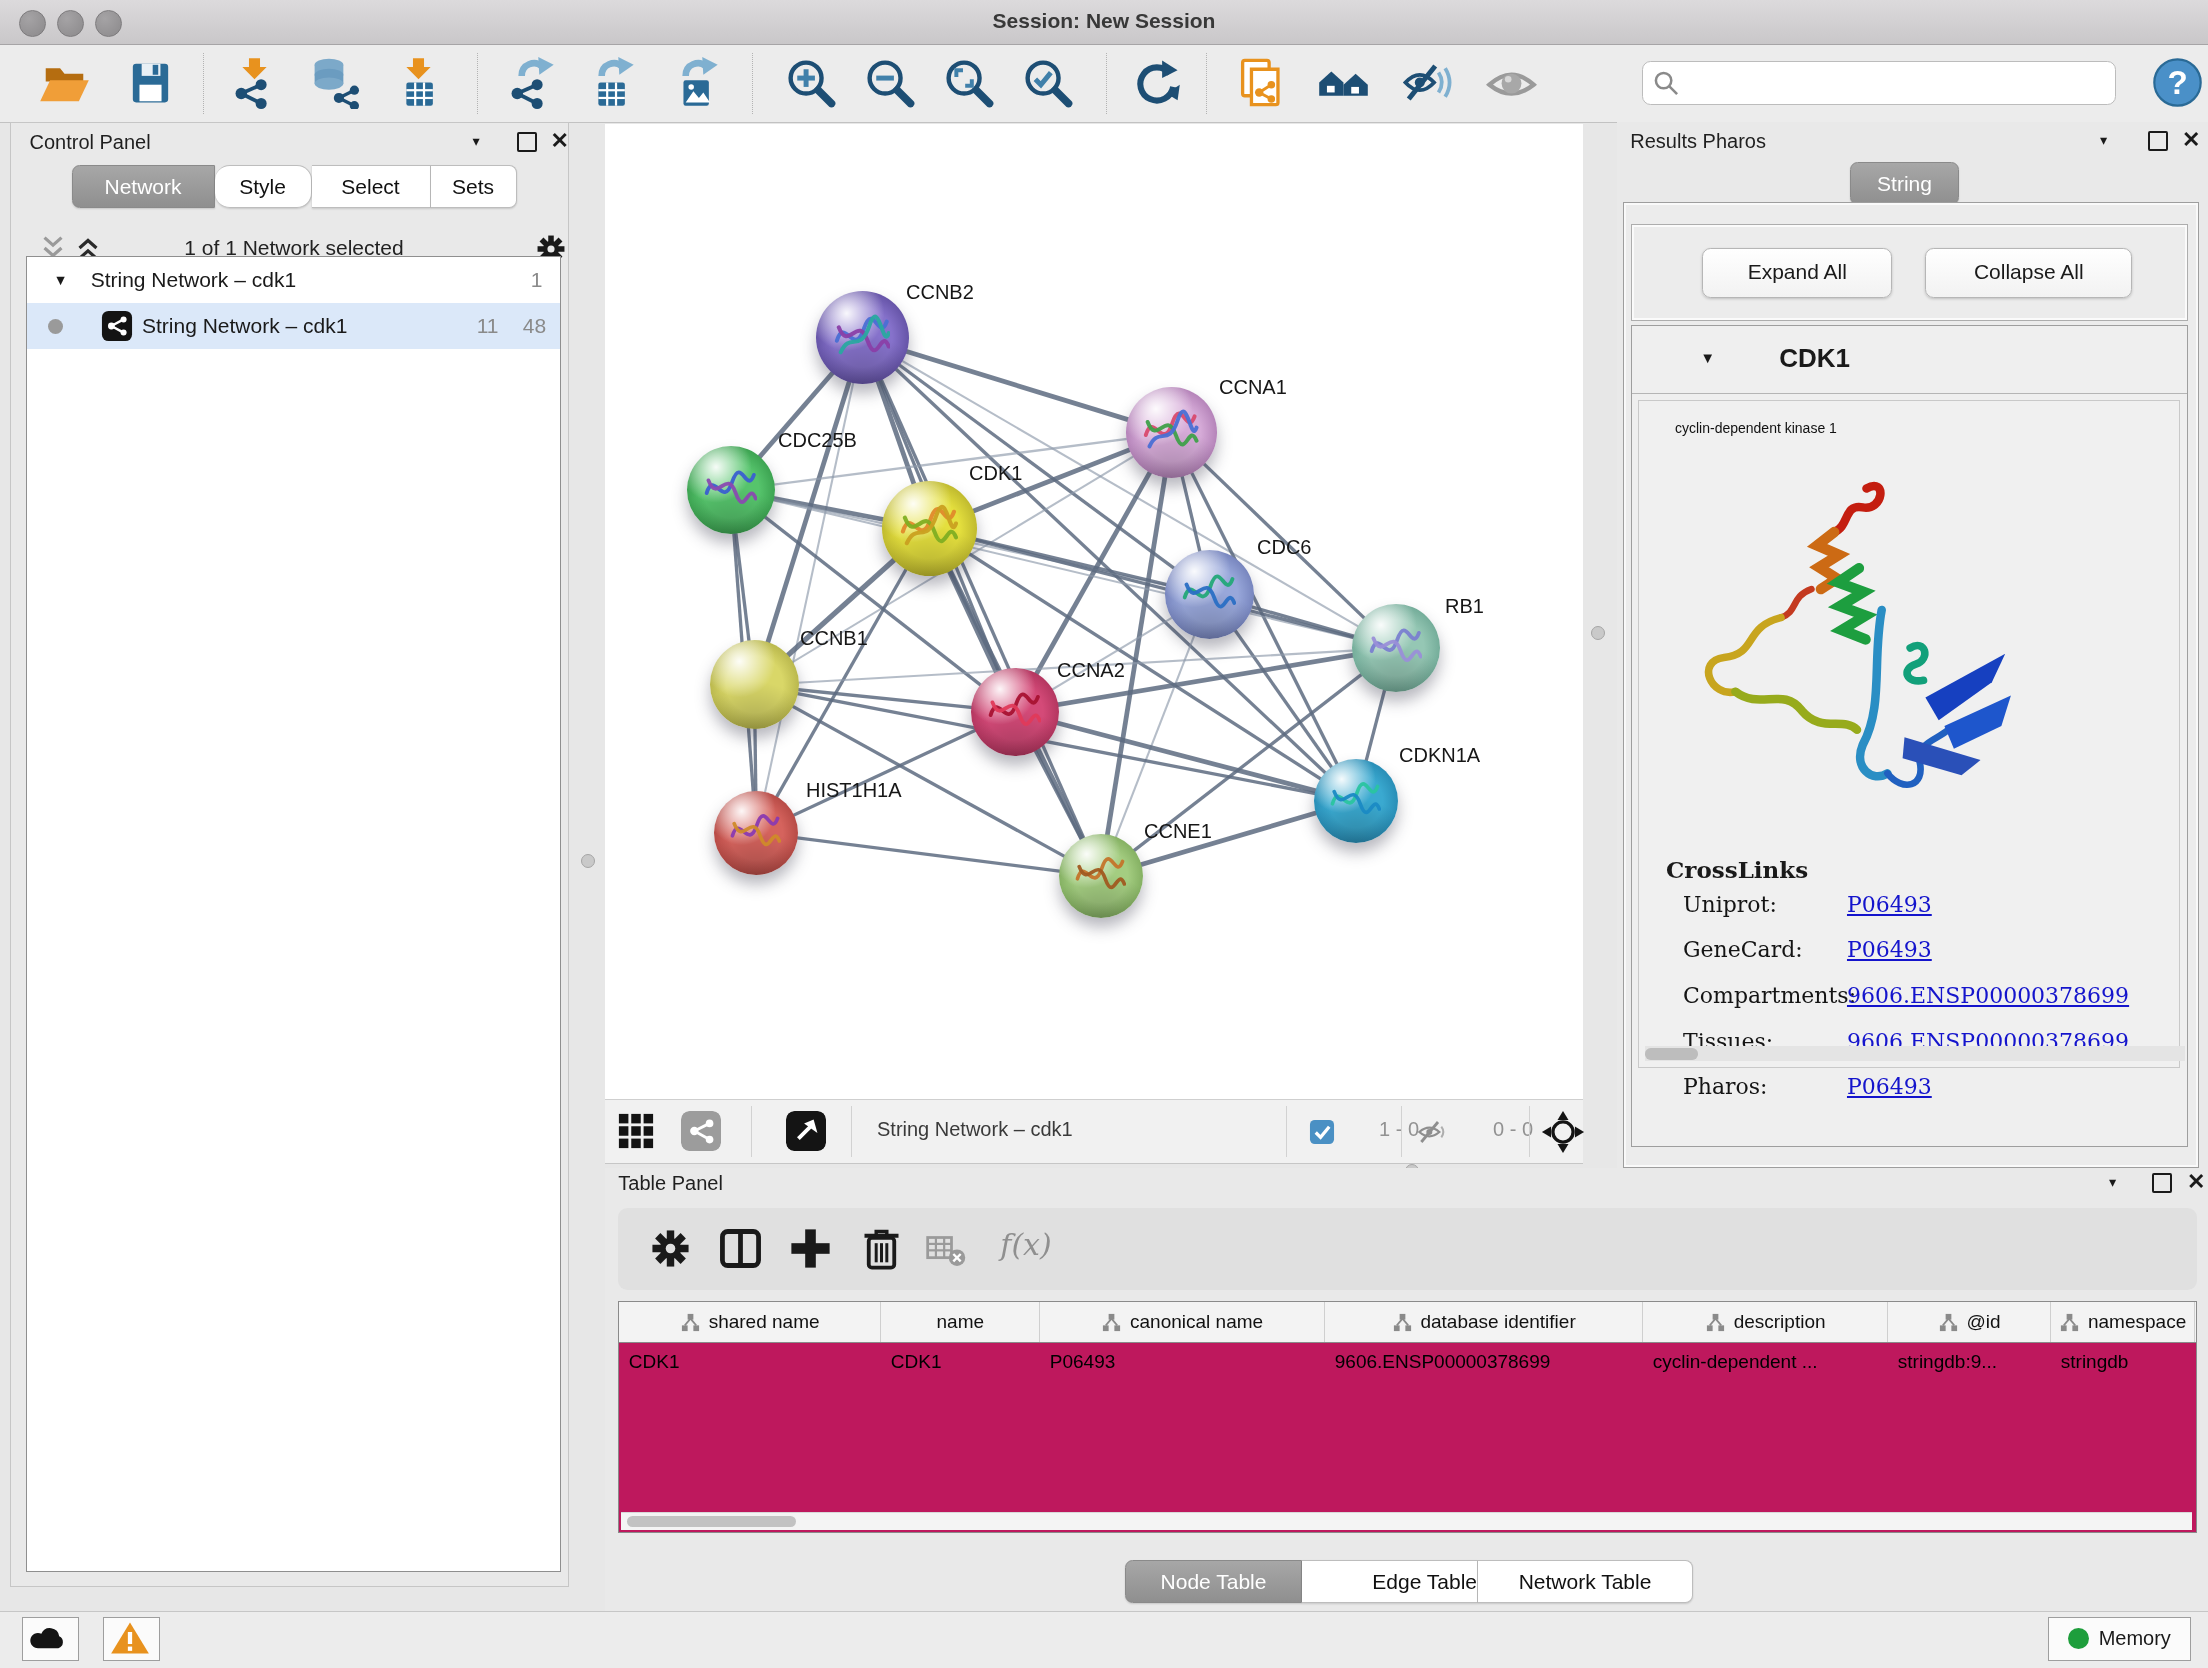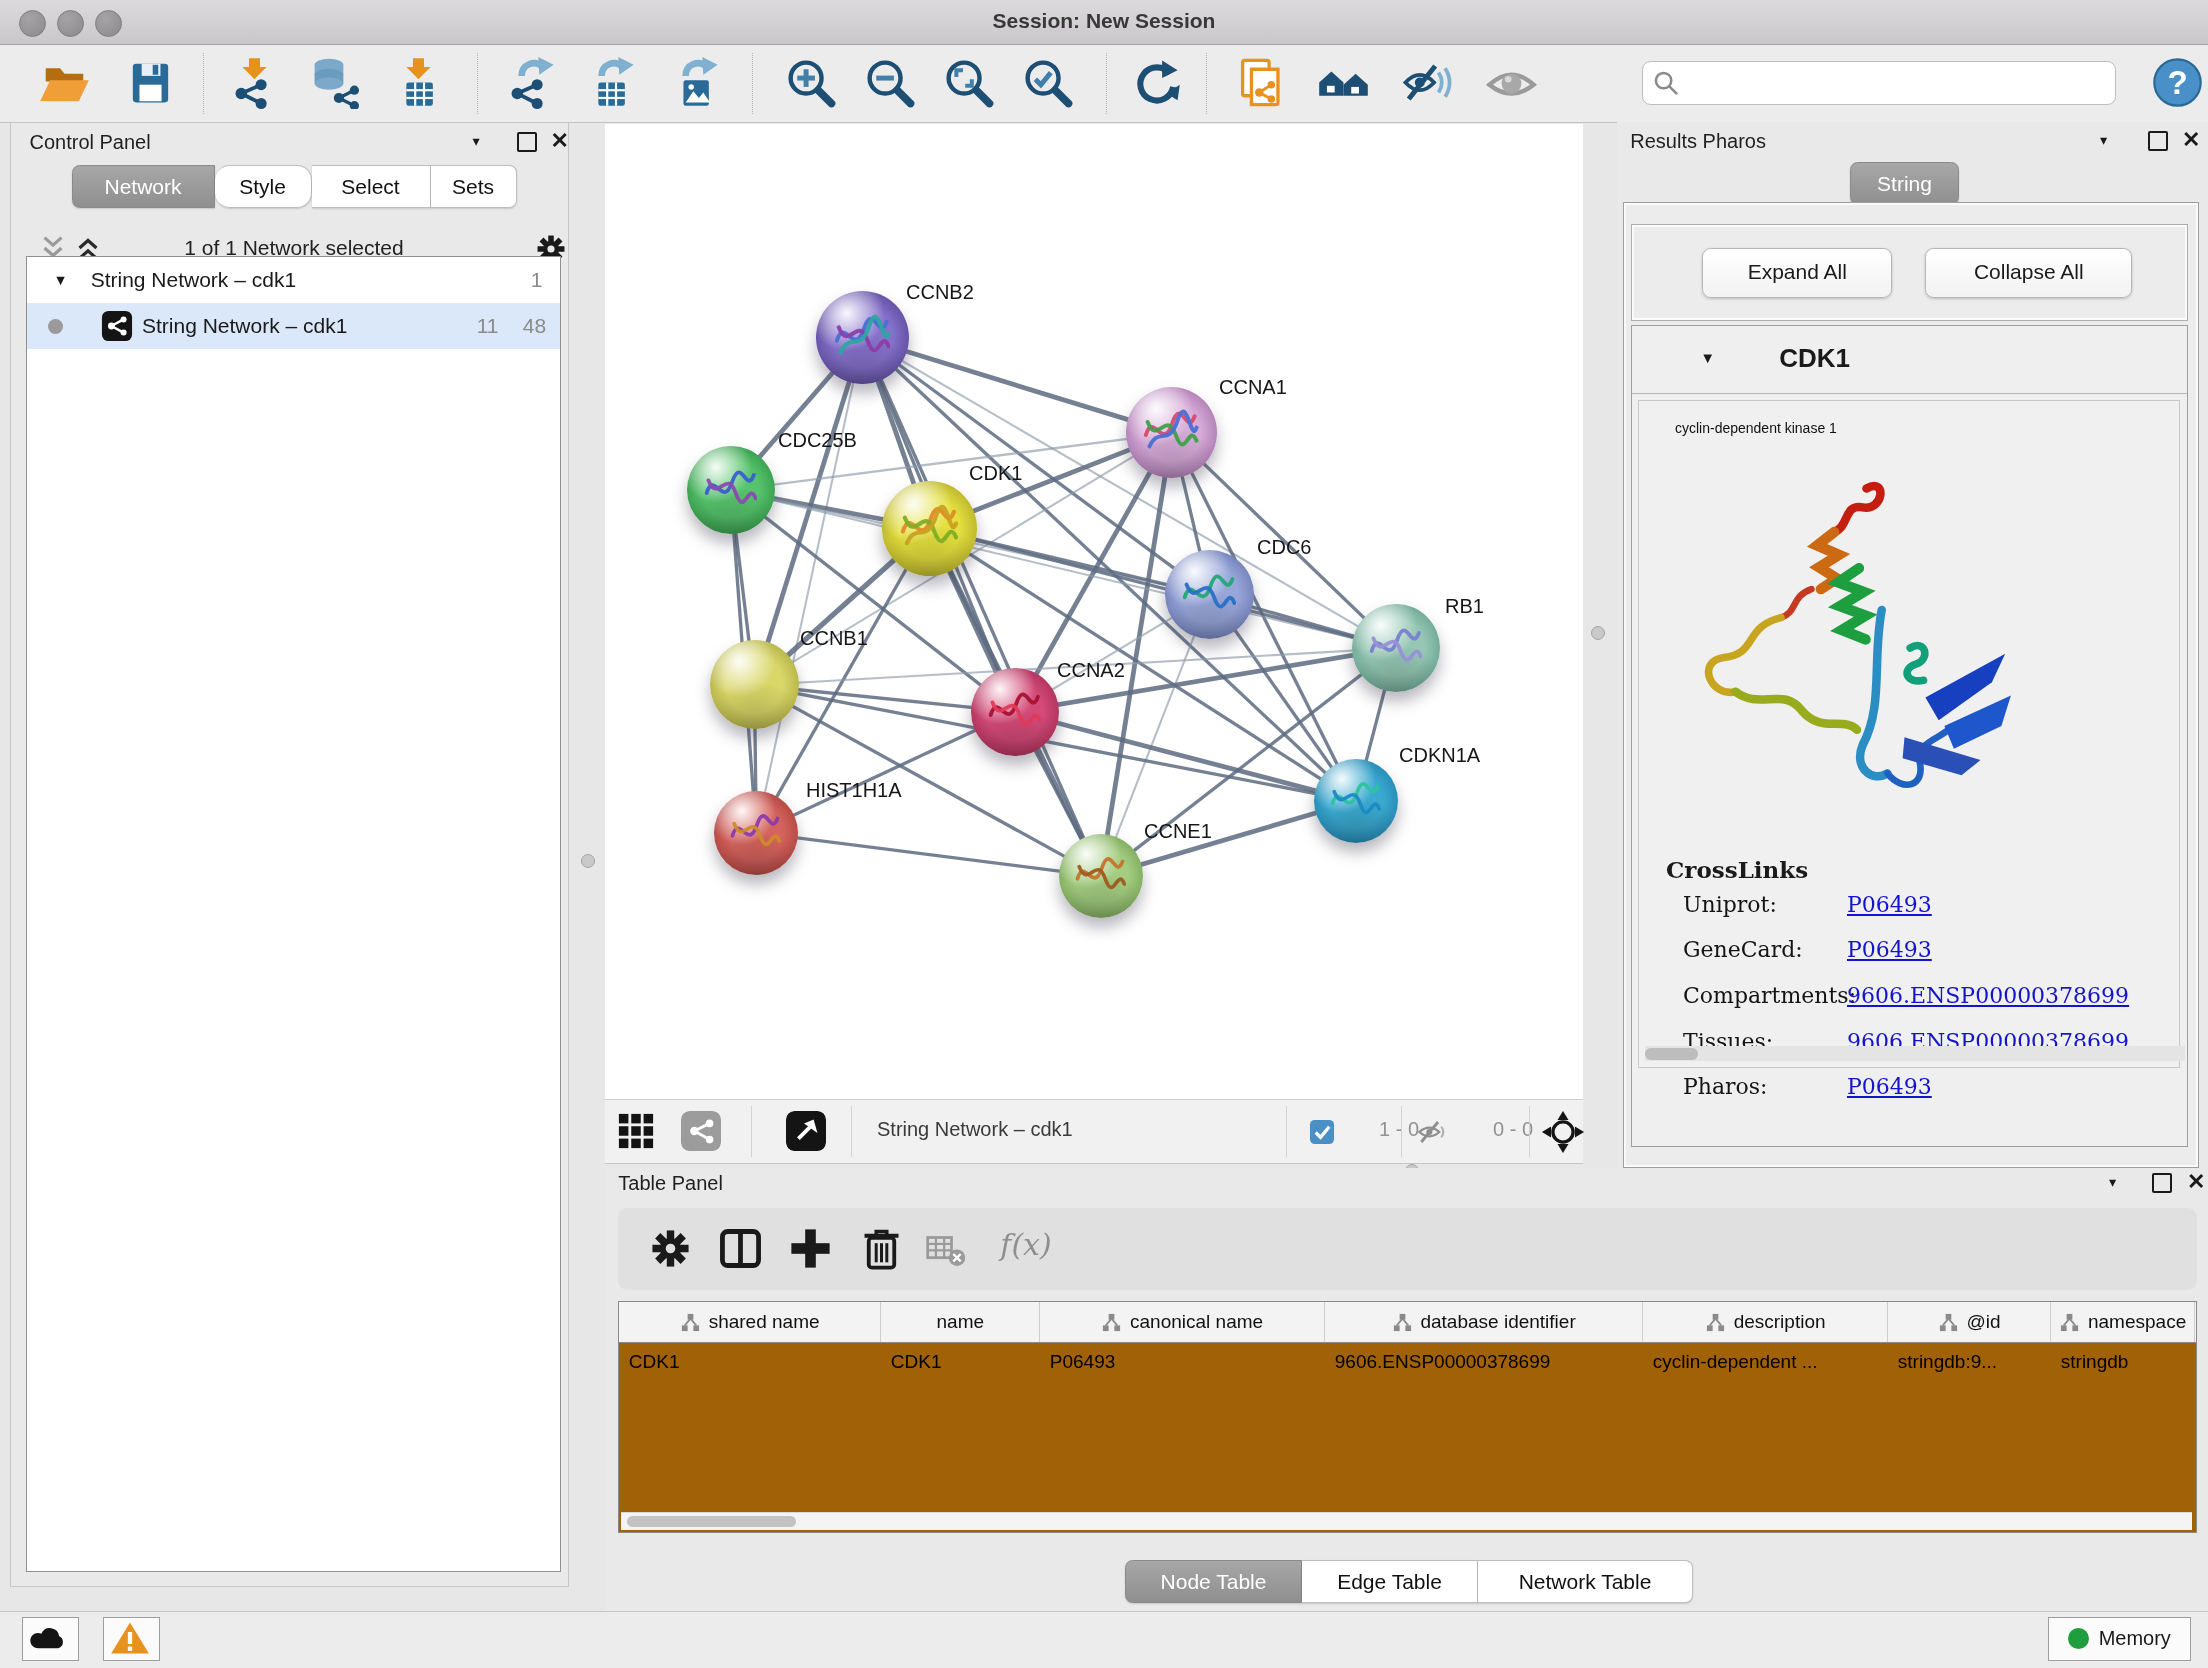--- a/index.html
+++ b/index.html
@@ -78,21 +78,21 @@
   .cl-row{position:absolute;font-size:22px;}
   .cl-label{color:#141414;}
   .cl-link{color:#1414cc;text-decoration:underline;cursor:pointer;}
   #rp-hscroll{position:absolute;left:5.7px;bottom:5.7px;width:540px;height:15px;background:#e4e4e4;}
   #rp-hthumb{position:absolute;left:0;top:1.9px;width:53px;height:11.4px;background:#bdbdbd;border-radius:5.7px;}
   
   #table-panel{left:605px;top:1168px;width:1604px;height:443px;background:#e9e9e9;}
   #tp-toolbar{left:13.3px;top:40px;width:1579px;height:82px;background:#e0e0e0;border-radius:9.5px;}
   .tp-icon{top:15px;width:51px;height:51px;cursor:pointer;}
   #fx-label{font-family:"DejaVu Serif",serif;font-style:italic;font-size:30px;color:#8f8f8f;top:19px;cursor:pointer;}
-  #tp-table{left:13.3px;top:133px;width:1579px;height:232px;background:#a16207;border:1.9px solid #8a8a8a;box-sizing:border-box;}
+  #tp-table{left:13.3px;top:133px;width:1579px;height:232px;background:#be185d;border:1.9px solid #8a8a8a;box-sizing:border-box;}
   #tp-header{display:flex;height:40px;background:#f3f3f3;border-bottom:1.9px solid #8a8a8a;}
   .th{display:flex;align-items:center;justify-content:center;gap:7.6px;font-size:19px;color:#111;
     border-right:1px solid #cfcfcf;box-sizing:border-box;overflow:hidden;white-space:nowrap;cursor:pointer;}
   #tp-row{display:flex;height:38px;align-items:center;}
   .td{font-size:19px;color:#000;padding-left:9.5px;box-sizing:border-box;overflow:hidden;white-space:nowrap;}
   #tp-hscroll{position:absolute;left:1.9px;bottom:1.9px;width:1571px;height:17px;background:#f4f4f4;border-top:1px solid #d8d8d8;}
   #tp-hthumb{position:absolute;left:5.7px;top:2.9px;width:169px;height:11.4px;background:#c2c2c2;border-radius:5.7px;cursor:pointer;}
   
   #app-status{left:0;top:1611px;width:2208px;height:57px;background:#ececec;border-top:1px solid #c6c6c6;}
   .as-btn{top:4.8px;height:42px;background:#fbfbfb;border:1.9px solid #9e9e9e;cursor:pointer;}
@@ -706,21 +706,21 @@
         <div class="td" style="width: 163px;">stringdb:9...</div>
         <div class="td" style="width: 144px;">stringdb</div>
       </div>
     <div id="tp-hscroll">
       <div id="tp-hthumb"></div>
     </div>
   </div>
 
   <div id="tp-tabs" class="seg" style="left:520px;top:392px">
       <div class="tab sel" style="width: 175px;">Node Table</div>
-      <div class="tab" style="width: 175px;">Edge Table</div>
+      <div class="tab" style="width: 175px; text-align: right;">Edge Table</div>
       <div class="tab" style="width: 214px;">Network Table</div>
     </div>
 </div>
 
 <div id="app-status" class="abs">
   <div class="as-btn abs" style="left:22px;width:55px">
     <svg width="42" height="34" viewBox="0 0 48 40" style="margin:2.9px 0 0 4.8px">
       <path d="M12 32 a9 9 0 1 1 3-17 a11 11 0 0 1 21 3 a7.5 7.5 0 0 1-1 14z" fill="#141414"></path>
     </svg>
   </div>

